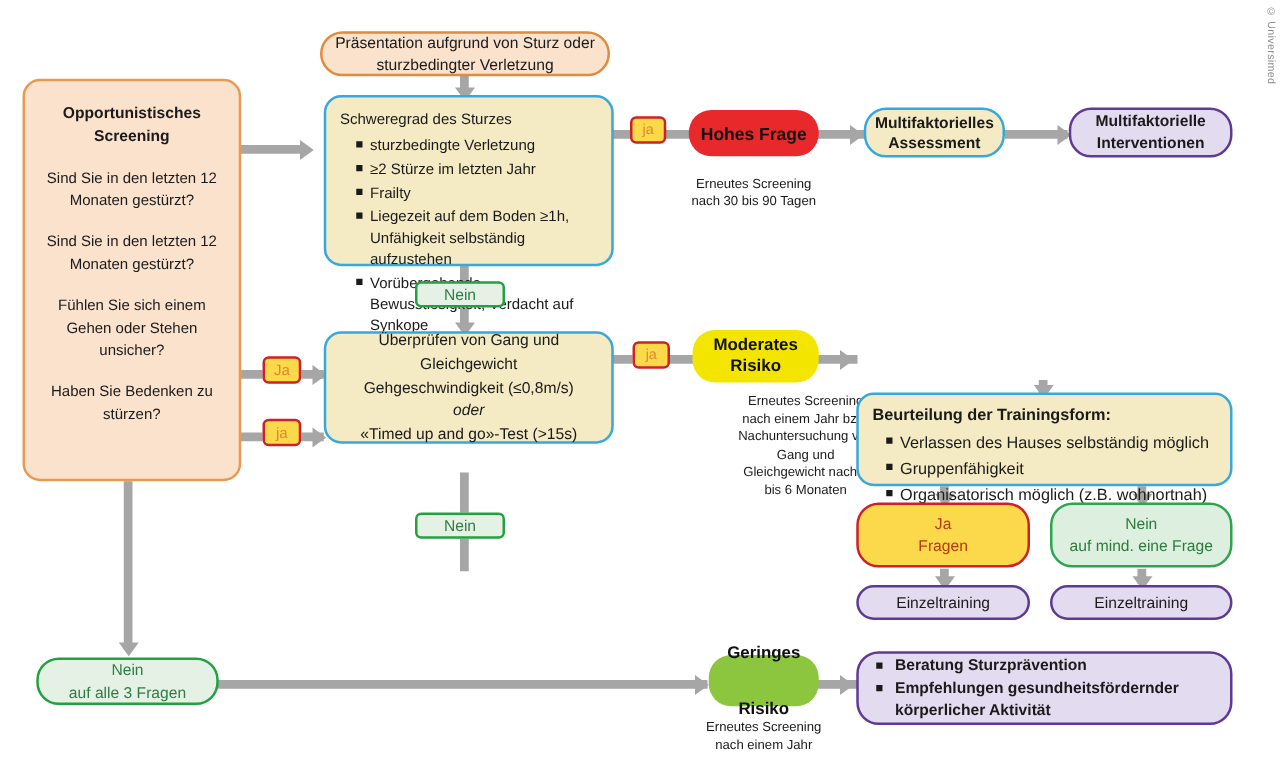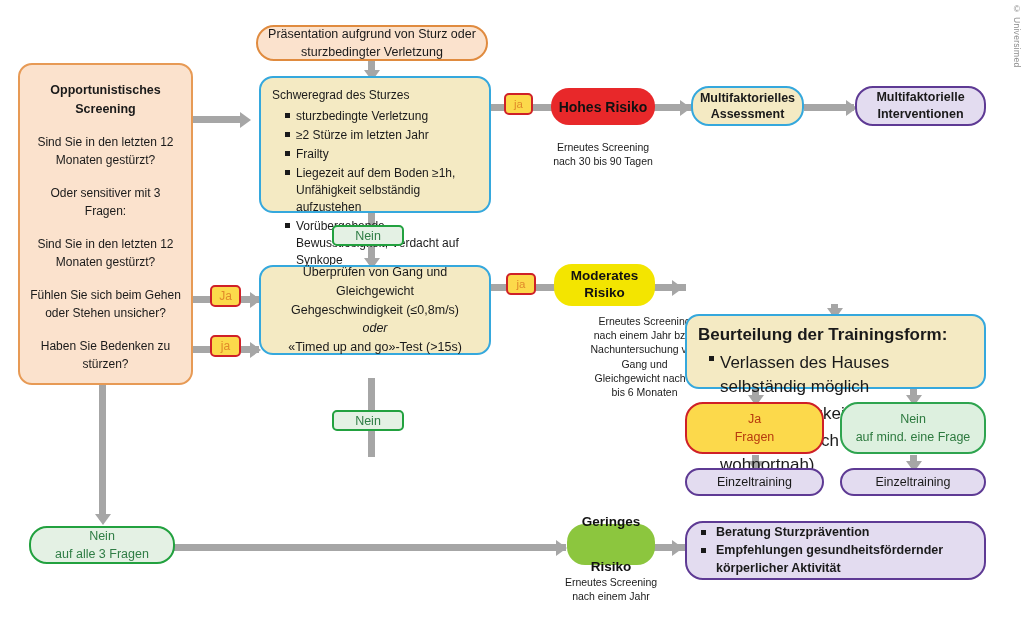--- a/index.html
+++ b/index.html
@@ -84,21 +84,21 @@
     text-align:left;padding:7px 10px 7px 14px;justify-content:center;
   }
   .n-purple-list ul{margin:0;padding:0;list-style:none;}
   .n-purple-list li{position:relative;padding-left:15px;margin:1px 0;}
   .n-purple-list li:before{
     content:"";position:absolute;left:0;top:6px;width:5px;height:5px;
     background:#1a1a1a;
   }
   .n-trainform{
     background:#f4eac3;border:2px solid #35a8dd;
-    text-align:left;font-size:17px;line-height:1.45;
+    text-align:left;font-size:13px;line-height:1.45;
     padding:7px 10px 7px 11px;justify-content:flex-start;
   }
   .n-trainform .ttl{font-weight:bold;margin-bottom:1px;}
   .n-trainform ul{margin:0;padding-left:11px;list-style:none;}
   .n-trainform li{position:relative;padding-left:11px;margin-top:2px;}
   .n-trainform li:before{
     content:"";position:absolute;left:0;top:5px;width:5px;height:5px;
     background:#1a1a1a;
   }
   .n-jafragen{
@@ -210,43 +210,42 @@
   <div class="ln ln-h" style="left:654px;top:544px;width:32px;"></div>
   <div class="arw arw-r" style="left:672px;top:540px;"></div>
 
   <div class="box rnd-md n-presentation" style="left:256px;top:25px;width:232px;height:36px;">
     <span>Präsentation aufgrund von Sturz oder sturzbedingter Verletzung</span>
   </div>
 
   <div class="box rnd-lg n-screening" style="left:18px;top:63px;width:175px;height:322px;padding-left:10px;padding-right:10px;">
     <span class="ttl">Opportunistisches Screening</span>
     <span class="q">Sind Sie in den letzten 12 Monaten gestürzt?</span>
-    <span class="q">Oder sensitiver mit 3 Fragen:</span>
     <span class="q">Sind Sie in den letzten 12 Monaten gestürzt?</span>
-    <span class="q">Fühlen Sie sich beim Gehen oder Stehen unsicher?</span>
+    <span class="q">Fühlen Sie sich einem Gehen oder Stehen unsicher?</span>
     <span class="q">Haben Sie Bedenken zu stürzen?</span>
   </div>
 
   <div class="box rnd-lg n-yellowbox" style="left:259px;top:76px;width:232px;height:137px;">
     <span>Schweregrad des Sturzes</span>
     <ul>
       <li>sturzbedingte Verletzung</li>
       <li>≥2 Stürze im letzten Jahr</li>
       <li>Frailty</li>
       <li>Liegezeit auf dem Boden ≥1h, Unfähigkeit selbständig aufzustehen</li>
       <li>Vorübergehende Bewusstlosigkeit, Verdacht auf Synkope</li>
     </ul>
   </div>
 
   <div class="chip chip-ja" style="left:504px;top:93px;width:29px;height:22px;">
     <span>ja</span>
   </div>
 
   <div class="box rnd-md n-highrisk" style="left:551px;top:88px;width:104px;height:37px;">
-    <span>Hohes Risiko</span>
+    <span>Hohes Frage</span>
   </div>
   <div class="caption" style="left:551px;top:140px;width:104px;">
     <span>Erneutes Screening nach 30 bis 90 Tagen</span>
   </div>
 
   <div class="box rnd-md n-assessment" style="left:691px;top:86px;width:113px;height:40px;justify-content:center;">
     <span>Multifaktorielles</span>
     <span>Assessment</span>
   </div>
 

